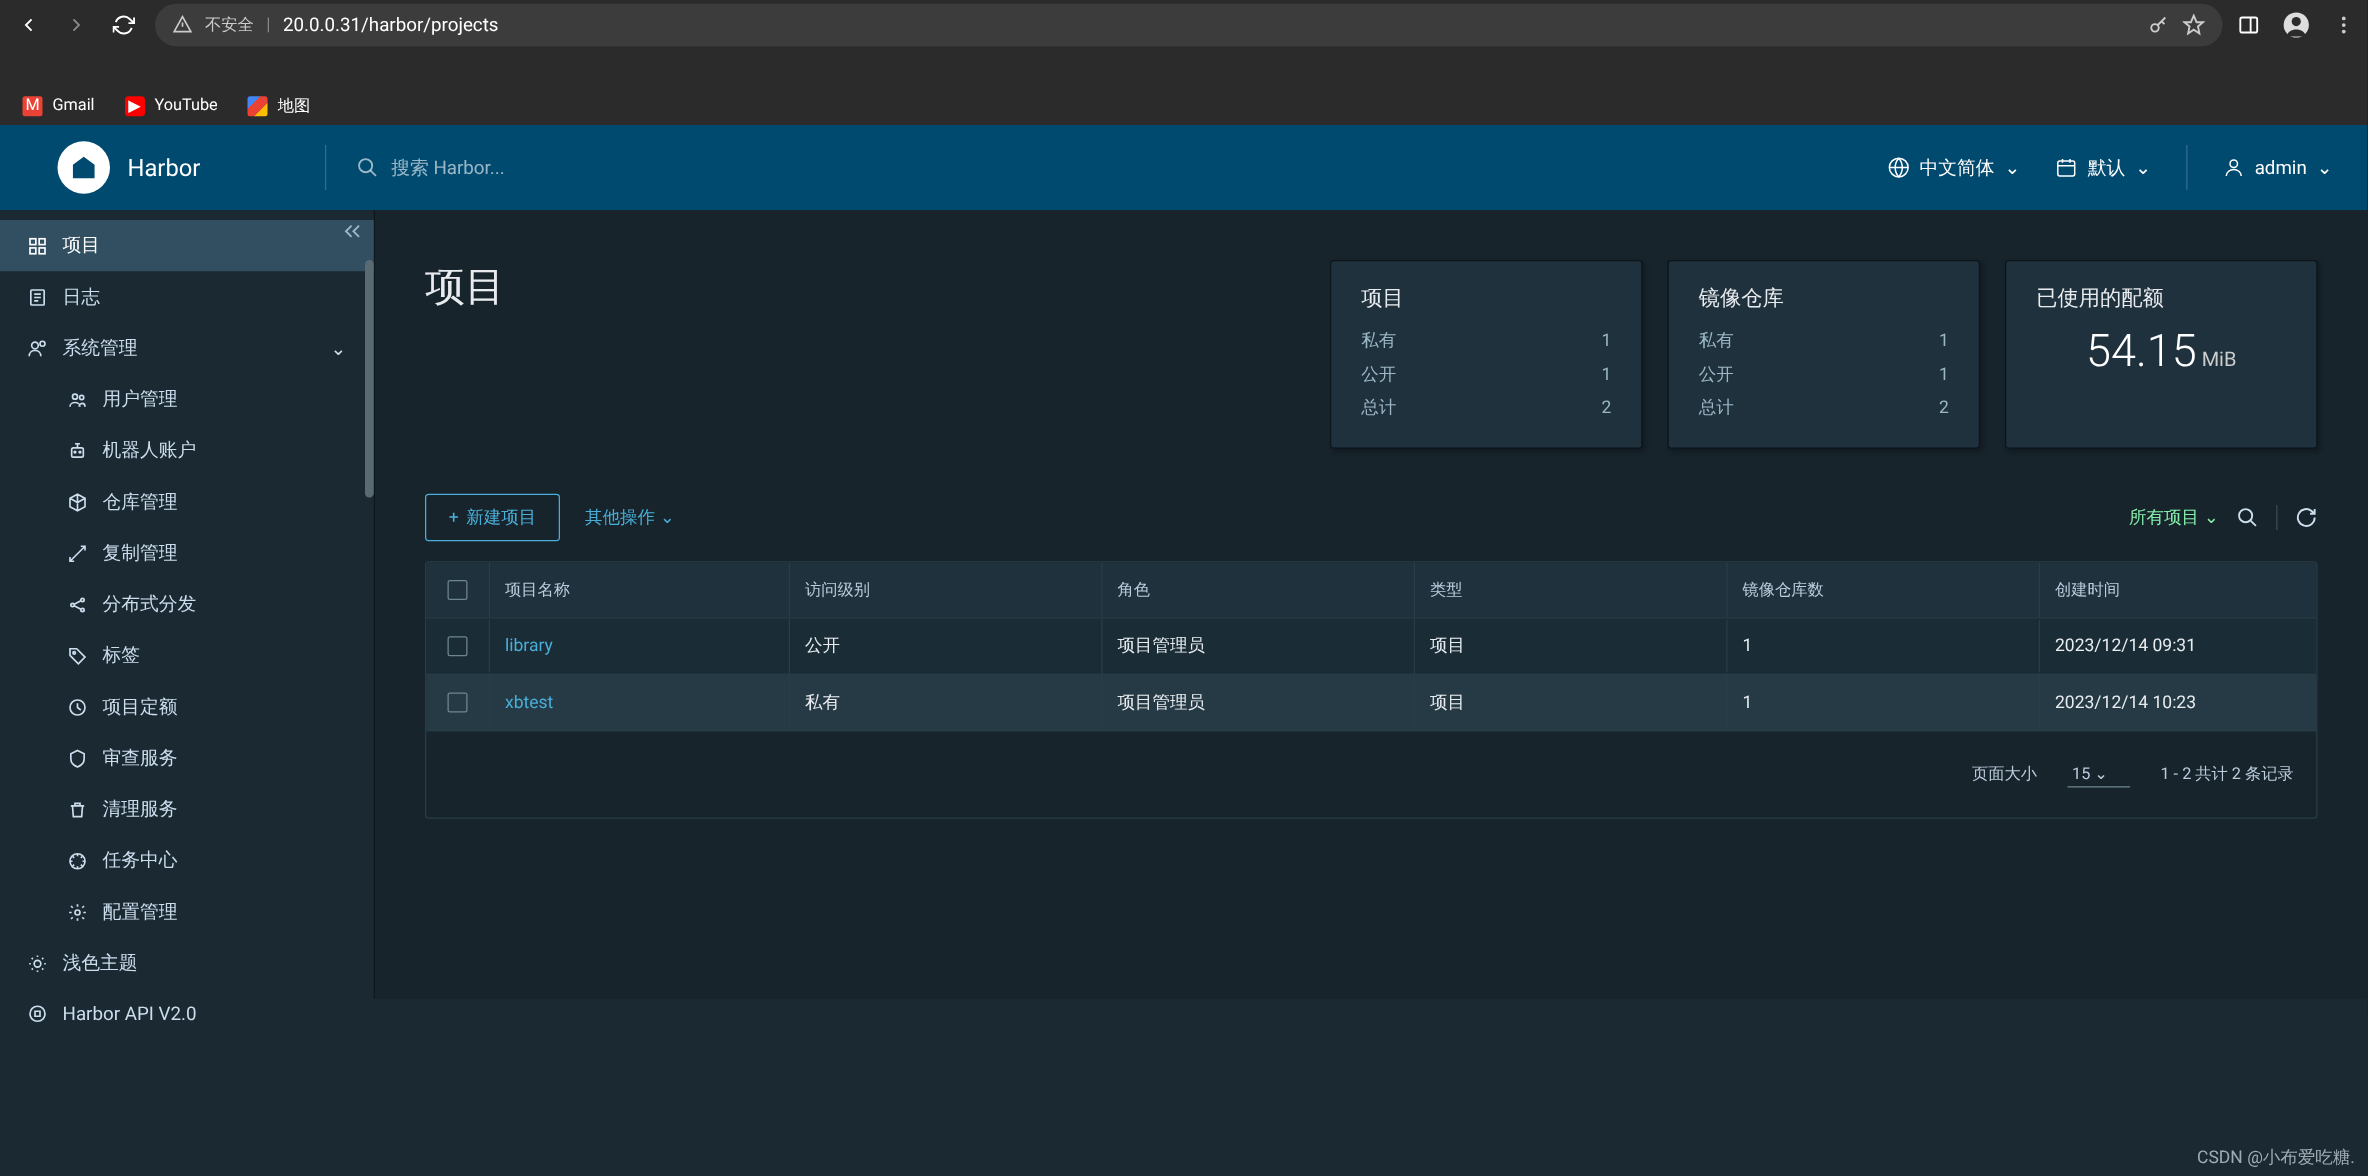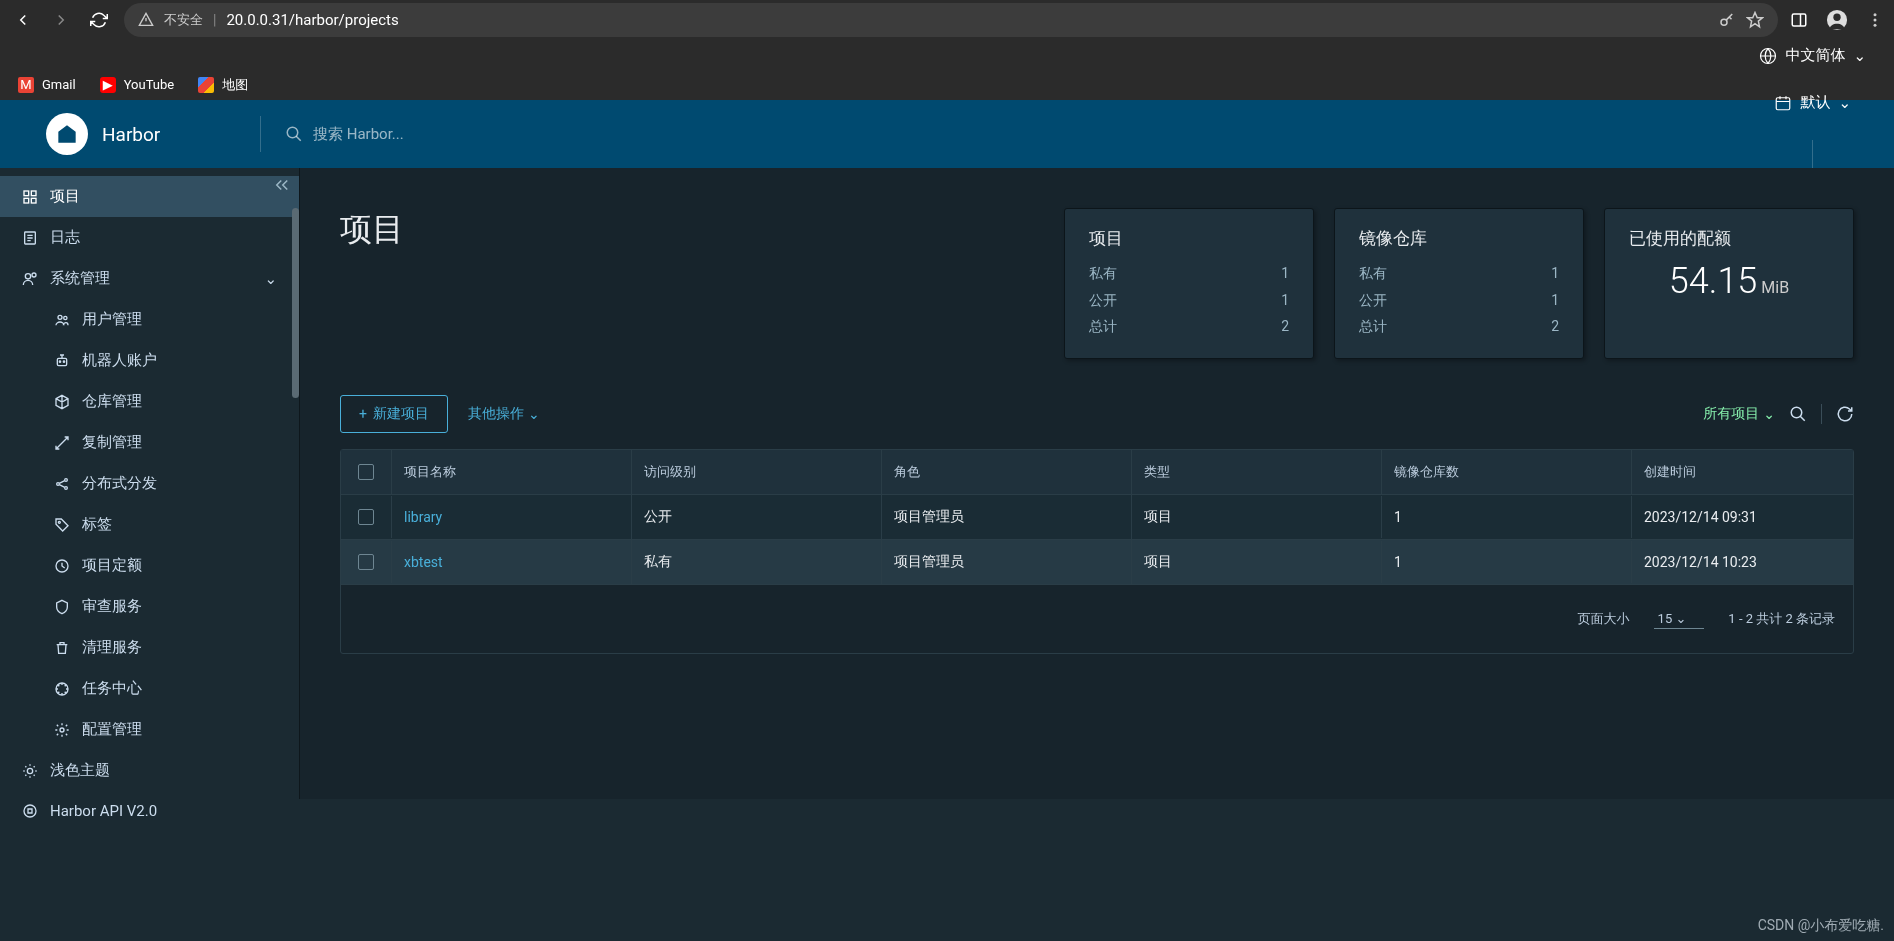--- a/index.html
+++ b/index.html
@@ -22,21 +22,21 @@
 .maps-icon { background: linear-gradient(135deg,#4285f4 0 33%,#ea4335 33% 66%,#fbbc04 66%); border-radius: 2px; }
 
 
 .harbor-header { background: #004a70; height: 68px; display: flex; align-items: center; color: #fff; }
 .logo-area { display: flex; align-items: center; gap: 14px; padding: 0 46px; width: 260px; }
 .logo-circle { width: 42px; height: 42px; border-radius: 50%; background: #fff; display: flex; align-items: center; justify-content: center; color: #004a70; font-weight: bold; }
 .brand { font-size: 19px; font-weight: 400; }
 .header-divider { width: 1px; height: 36px; background: rgba(255,255,255,0.2); }
 .search-area { flex: 1; display: flex; align-items: center; gap: 10px; padding: 0 24px; color: rgba(255,255,255,0.6); }
 .search-input-fake { color: rgba(255,255,255,0.6); font-size: 15px; }
-.header-right { display: flex; align-items: center; gap: 28px; padding: 0 28px; flex-direction: column; }
+.header-right { display: flex; align-items: center; gap: 28px; padding: 0 28px; }
 .header-item { display: flex; align-items: center; gap: 8px; cursor: pointer; font-size: 15px; }
 
 
 .app-body { display: flex; height: 631px; }
 .sidebar { width: 300px; background: #1b2a32; border-right: 1px solid #0e171c; padding-top: 8px; position: relative; }
 .sidebar-collapse { position: absolute; top: 8px; right: 8px; color: #9cb7c6; cursor: pointer; }
 .nav-item { display: flex; align-items: center; gap: 12px; padding: 11px 22px; color: #cde; cursor: pointer; font-size: 15px; }
 .nav-item.active { background: #324f61; color: #fff; }
 .nav-item .chev { margin-left: auto; }
 .nav-sub { padding-left: 54px; }

